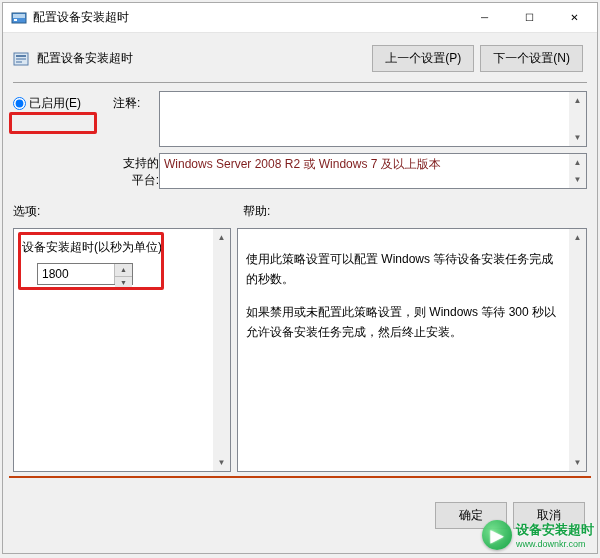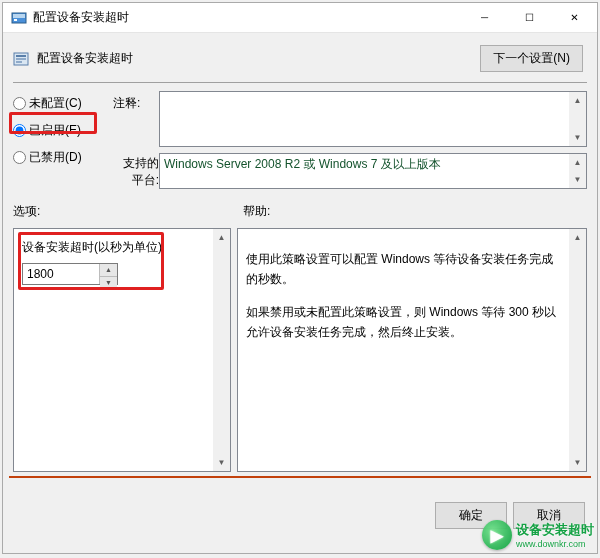--- a/index.html
+++ b/index.html
@@ -137,21 +137,21 @@
     background: #fff;
     height: 56px;
     overflow: hidden;
   }
   .textarea-wrap.small { height: 36px; }
   .textarea-inner {
     width: calc(100% - 17px);
     height: 100%;
     padding: 2px 4px;
     font-size: 12px;
-    color: #14532d;
+    color: #7f1d1d;
     overflow: hidden;
   }
   .scrollbar {
     position: absolute;
     right: 0; top: 0; bottom: 0;
     width: 17px;
     background: #f0f0f0;
     display: flex;
     flex-direction: column;
     justify-content: space-between;
@@ -191,20 +191,21 @@
     font-size: 12px;
     line-height: 1.7;
     border-radius: 10px;
   }
   .opt-label { margin-bottom: 6px; }
   .spin-wrap {
     display: flex;
     border: 1px solid #7a7a7a;
     width: 96px;
     height: 22px;
+    margin-left: 15px;
   }
   .spin-wrap input {
     border: none;
     outline: none;
     width: 76px;
     padding: 0 4px;
     font-size: 12px;
   }
   .spin-btns {
     width: 18px;
@@ -281,38 +282,31 @@
       <span class="header-icon">
         <svg viewBox="0 0 16 16" width="16" height="16">
             <rect x="1" y="2" width="14" height="12" fill="#d9e6f2" stroke="#5a7faa"></rect>
             <rect x="3" y="4" width="10" height="2" fill="#5a7faa"></rect>
             <rect x="3" y="7" width="10" height="2" fill="#8faac9"></rect>
             <rect x="3" y="10" width="6" height="2" fill="#8faac9"></rect>
           </svg>
       </span>
       <span class="header-text">配置设备安装超时</span>
       <div class="nav-btns">
+        <button class="btn">上一个设置(P)</button>
         <button class="btn">下一个设置(N)</button>
       </div>
     </div>
     <hr class="divider">
 
     <div class="config-grid">
       <div class="radio-col">
         <label class="radio-row">
-          <input type="radio" name="state" style="">
-          <span>未配置(C)</span>
-        </label>
-        <label class="radio-row">
           <input type="radio" name="state" checked="" style="">
           <span>已启用(E)</span>
-        </label>
-        <label class="radio-row">
-          <input type="radio" name="state" style="">
-          <span>已禁用(D)</span>
         </label>
         <div class="selected-highlight hl-radio"></div>
       </div>
 
       <div class="lbl-col" style="grid-row:1">注释:</div>
       <div class="textarea-wrap" style="grid-row:1">
         <div class="textarea-inner"></div>
         <div class="scrollbar">
           <div class="scroll-arrow">▲</div>
           <div class="scroll-arrow">▼</div>

